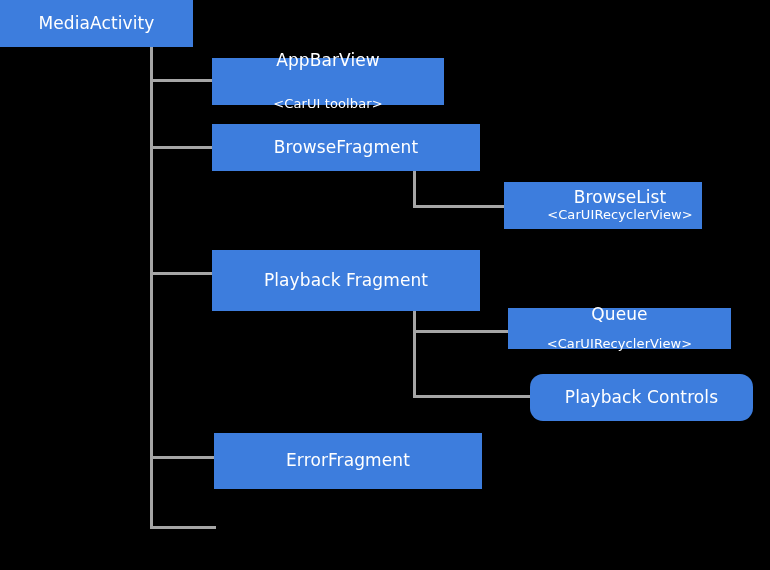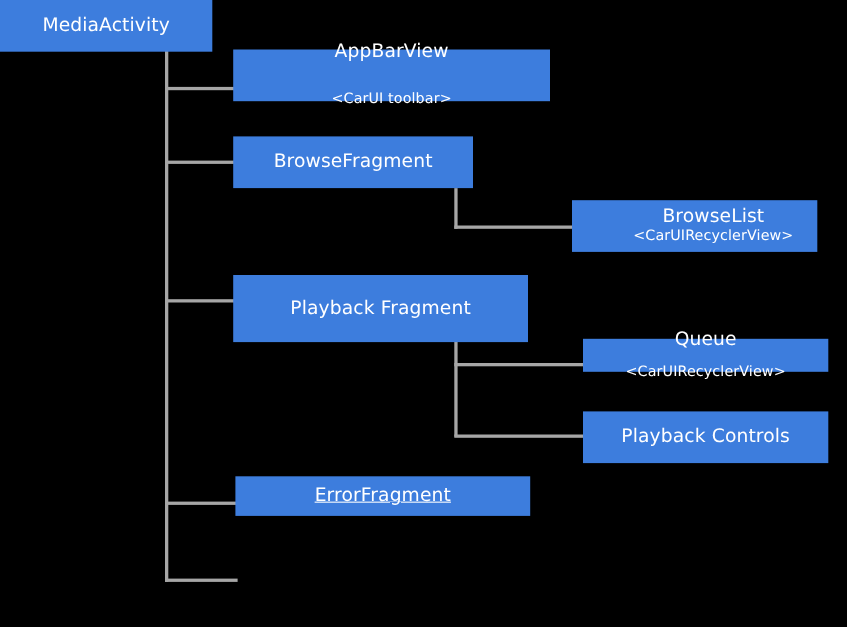--- a/index.html
+++ b/index.html
@@ -75,45 +75,45 @@
   <div class="edge h" style="left:413px; top:205px; width:119px;"></div>
 
   <div class="edge v" style="left:413px; top:296px; height:101px;"></div>
   <div class="edge h" style="left:413px; top:330px; width:119px;"></div>
   <div class="edge h" style="left:413px; top:395px; width:119px;"></div>
 
   <div class="node" style="left:0px; top:0px; width:193px; height:47px;">
     <span class="title">MediaActivity</span>
   </div>
 
-  <div class="node two-line" style="left:212px; top:45px; width:288px; height:47px;gap:26px;">
+  <div class="node two-line" style="left:212px; top:58px; width:232px; height:47px;gap:26px;">
     <span class="title">AppBarView</span>
     <span class="subtitle">&lt;CarUI toolbar&gt;</span>
   </div>
 
-  <div class="node" style="left:212px; top:124px; width:218px; height:47px;">
+  <div class="node" style="left:212px; top:124px; width:268px; height:47px;">
     <span class="title">BrowseFragment</span>
   </div>
 
-  <div class="node two-line" style="left:520px; top:182px; width:223px; height:47px;padding-left:40px;">
+  <div class="node two-line" style="left:504px; top:182px; width:198px; height:47px;padding-left:40px;">
     <span class="title">BrowseList</span>
     <span class="subtitle">&lt;CarUIRecyclerView&gt;</span>
   </div>
 
   <div class="node" style="left:212px; top:250px; width:268px; height:61px;">
     <span class="title">Playback Fragment</span>
   </div>
 
-  <div class="node two-line" style="left:530px; top:308px; width:223px; height:30px;gap:12px;">
+  <div class="node two-line" style="left:508px; top:308px; width:223px; height:41px;gap:12px;">
     <span class="title">Queue</span>
     <span class="subtitle">&lt;CarUIRecyclerView&gt;</span>
   </div>
 
-  <div class="node" style="left:530px; top:374px; width:223px; height:47px;">
+  <div class="node" style="left:530px; top:374px; width:223px; height:47px;border-radius:13px;">
     <span class="title">Playback Controls</span>
   </div>
 
-  <div class="node" style="left:214px; top:433px; width:268px; height:36px;text-decoration:underline;">
+  <div class="node" style="left:214px; top:433px; width:268px; height:56px;">
     <span class="title">ErrorFragment</span>
   </div>
 
 
 </div>
 
 </body></html>

